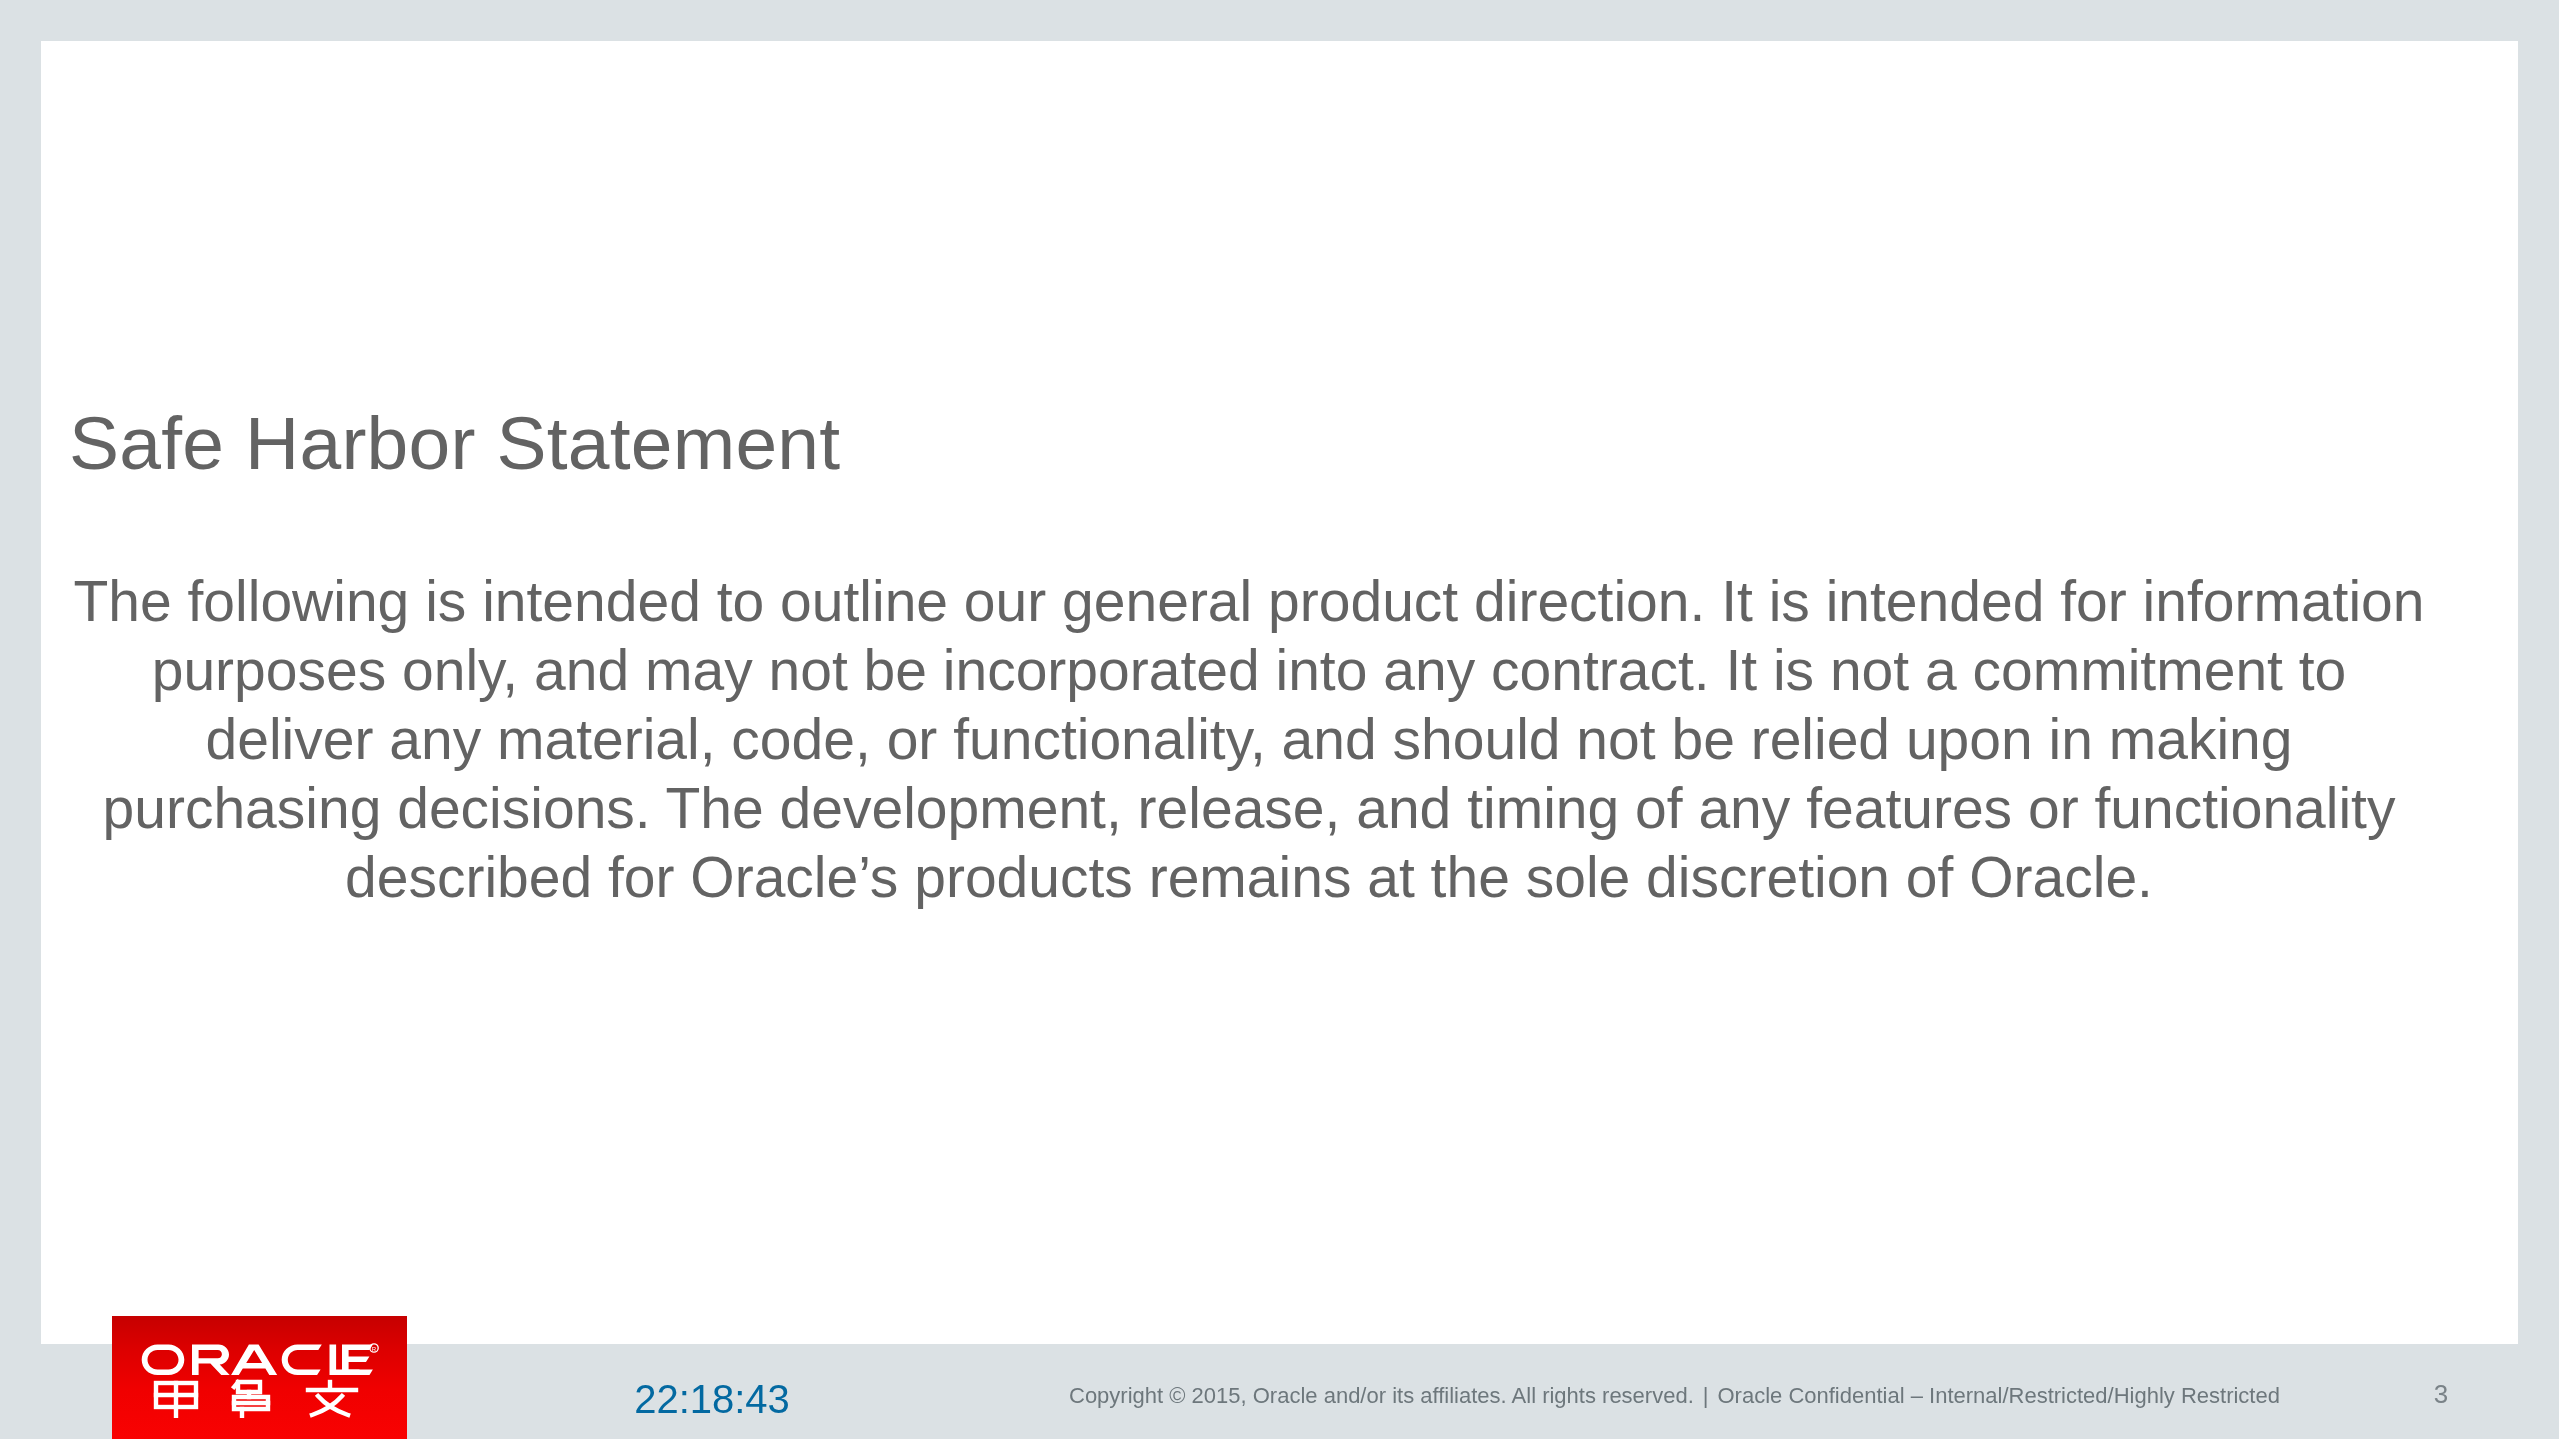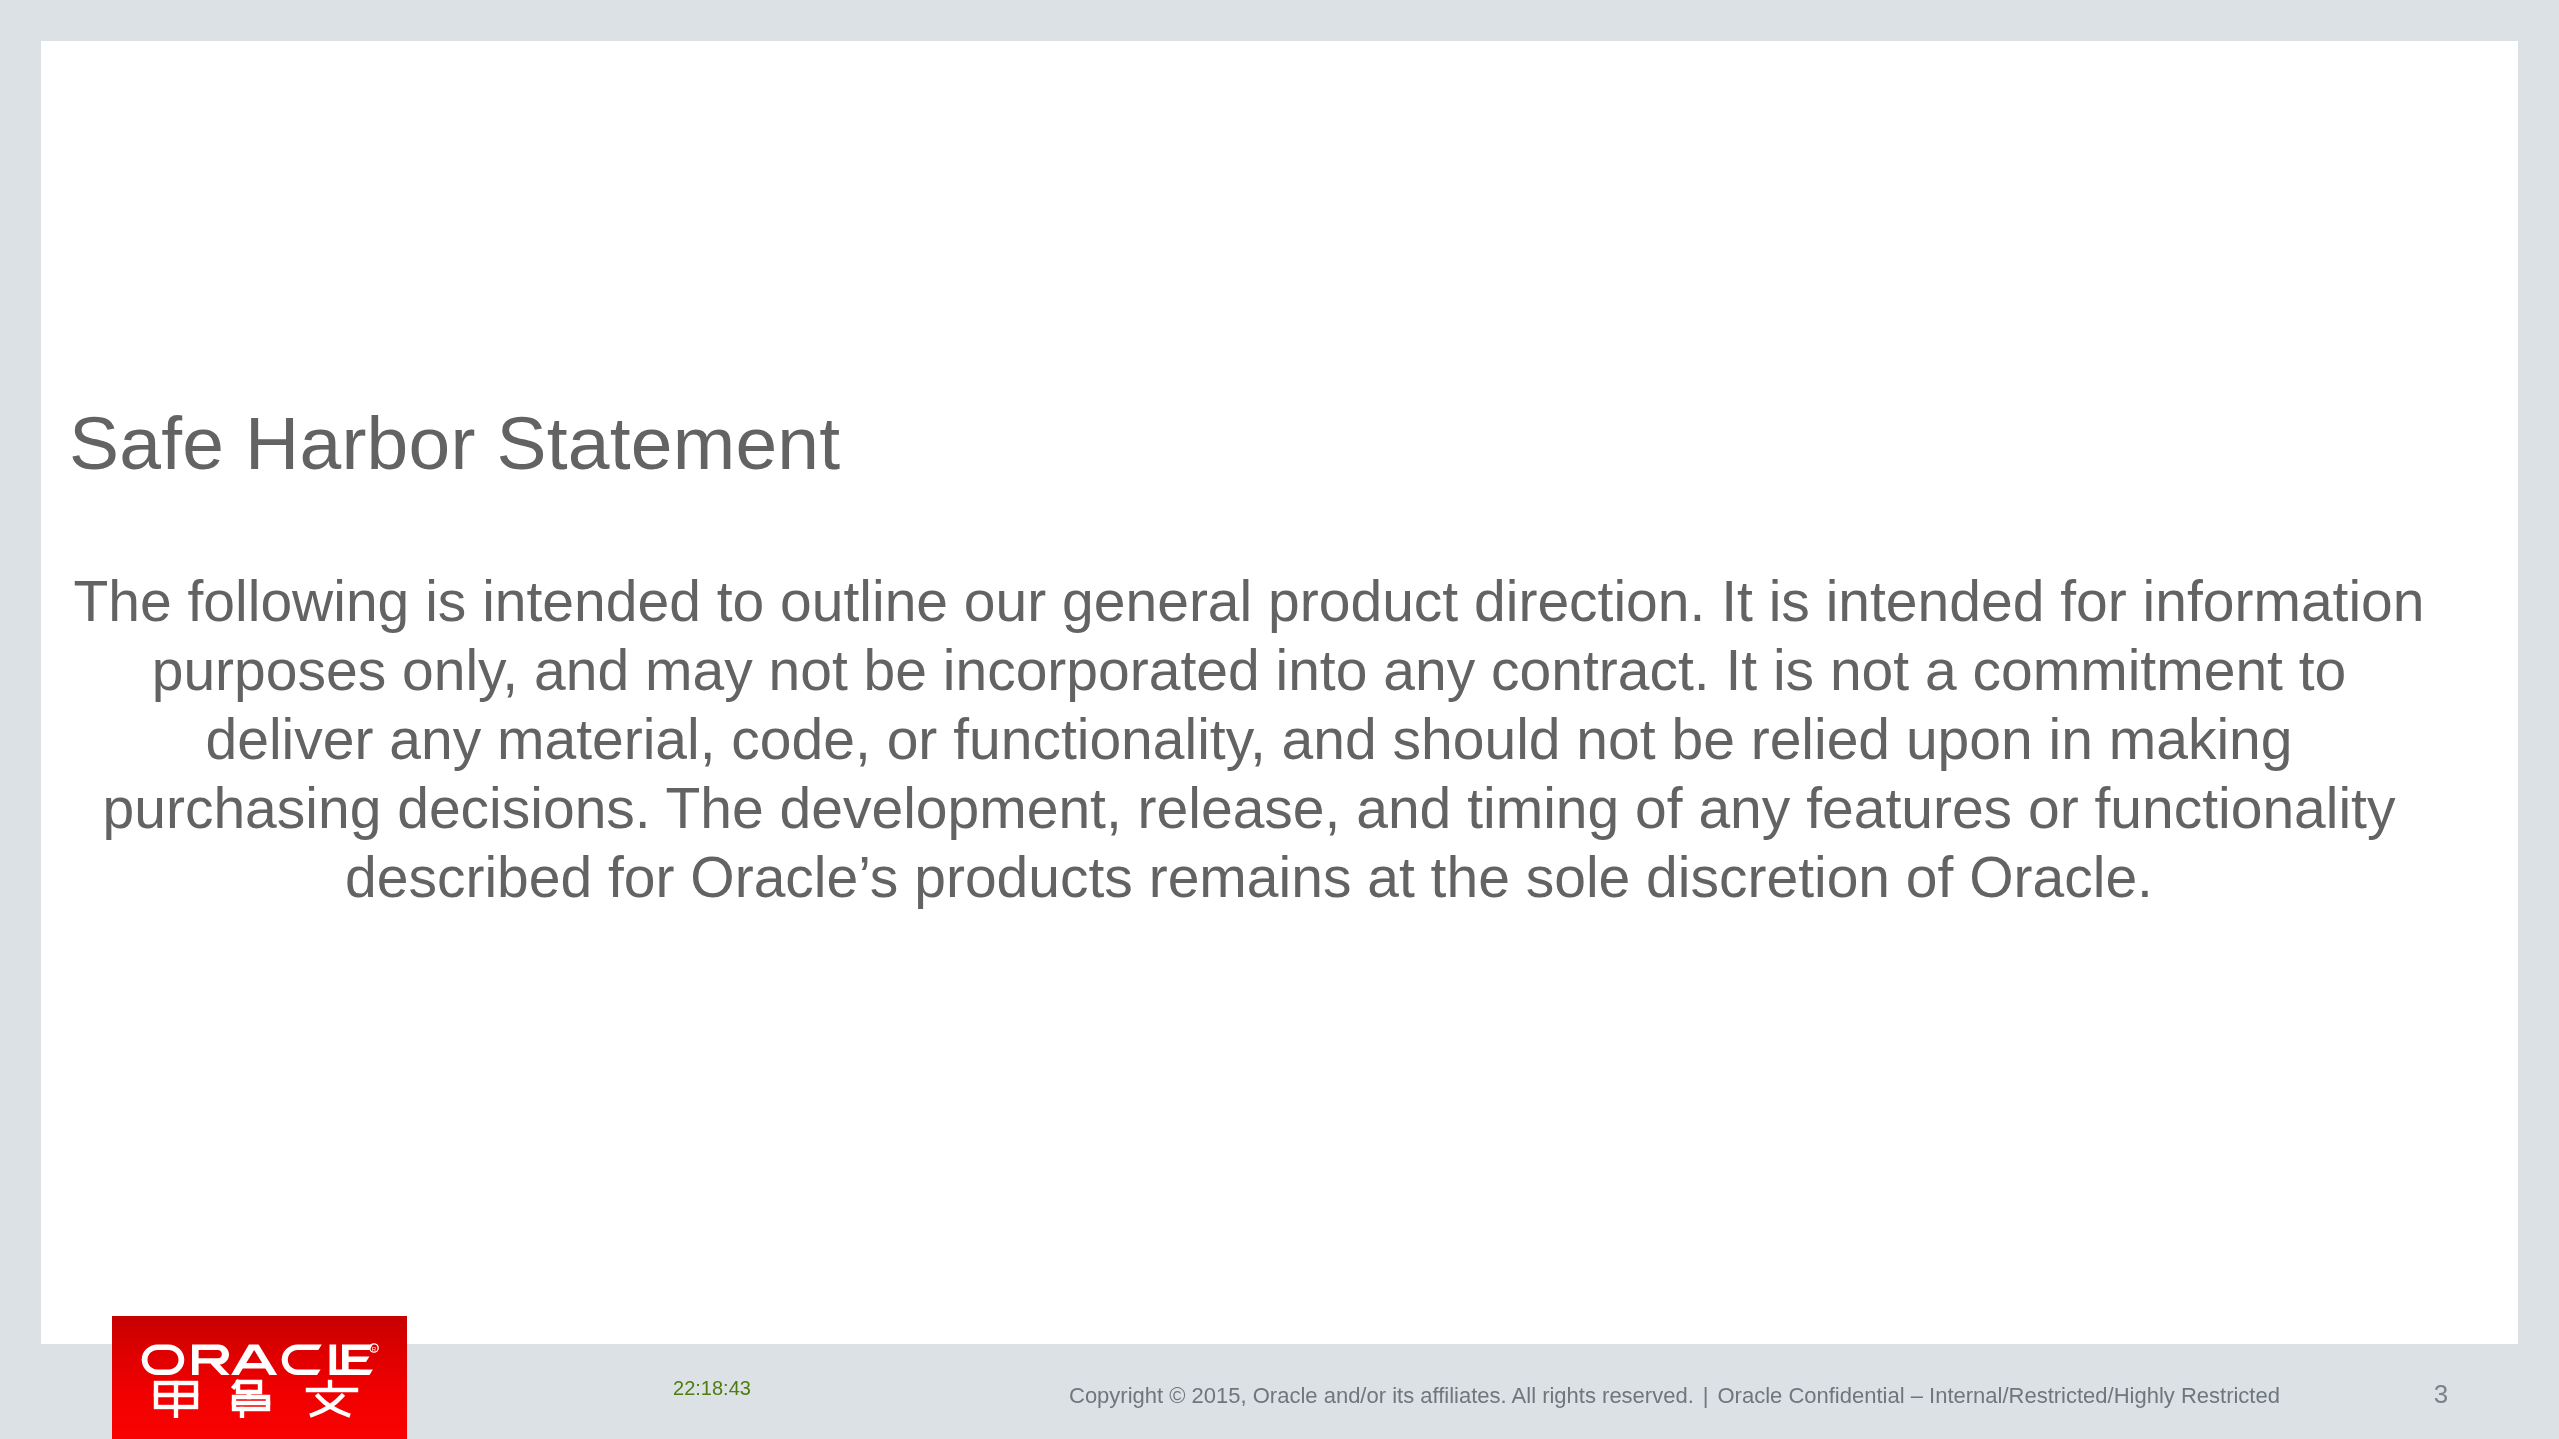--- a/index.html
+++ b/index.html
@@ -98,22 +98,22 @@
     width: 236px;
     height: 40px;
   }
 
   
   .footer-clock {
     position: absolute;
     left: 712px;
     top: 1377px;
     transform: translateX(-50%);
-    font-size: 20px;
-    color: #4d7c0f;
+    font-size: 40px;
+    color: #0369a1;
     white-space: nowrap;
   }
   .footer-copyright {
     position: absolute;
     left: 1069px;
     top: 1383px;
     font-size: 22px;
     color: #6d777c;
     white-space: nowrap;
   }

